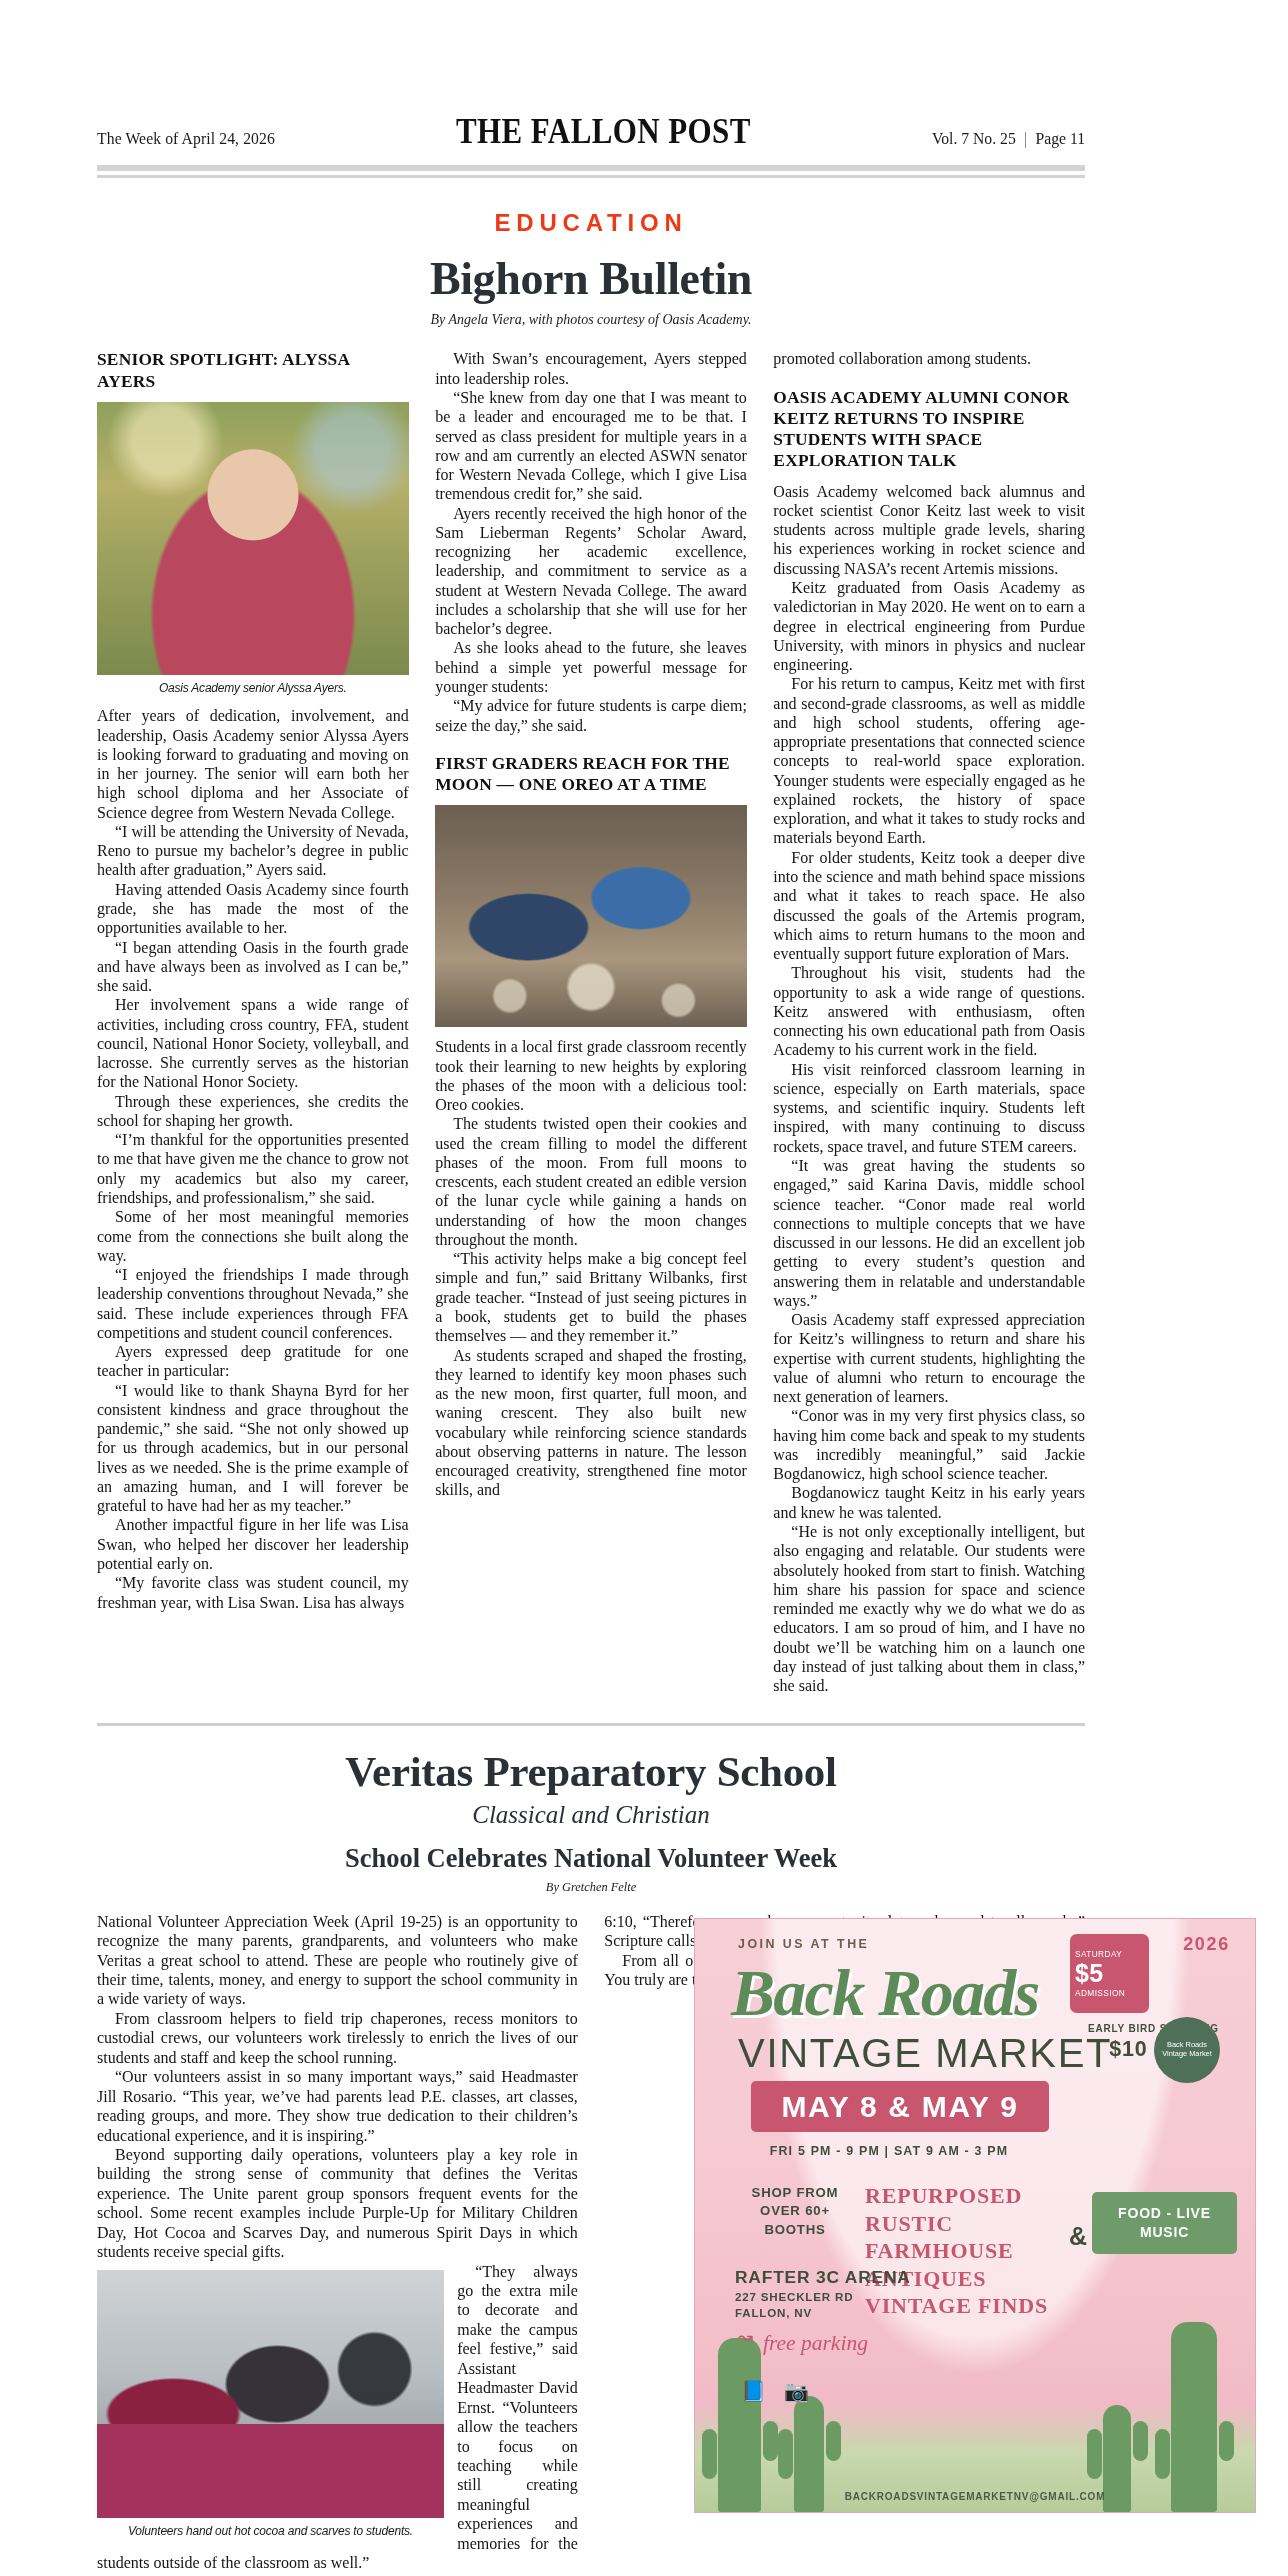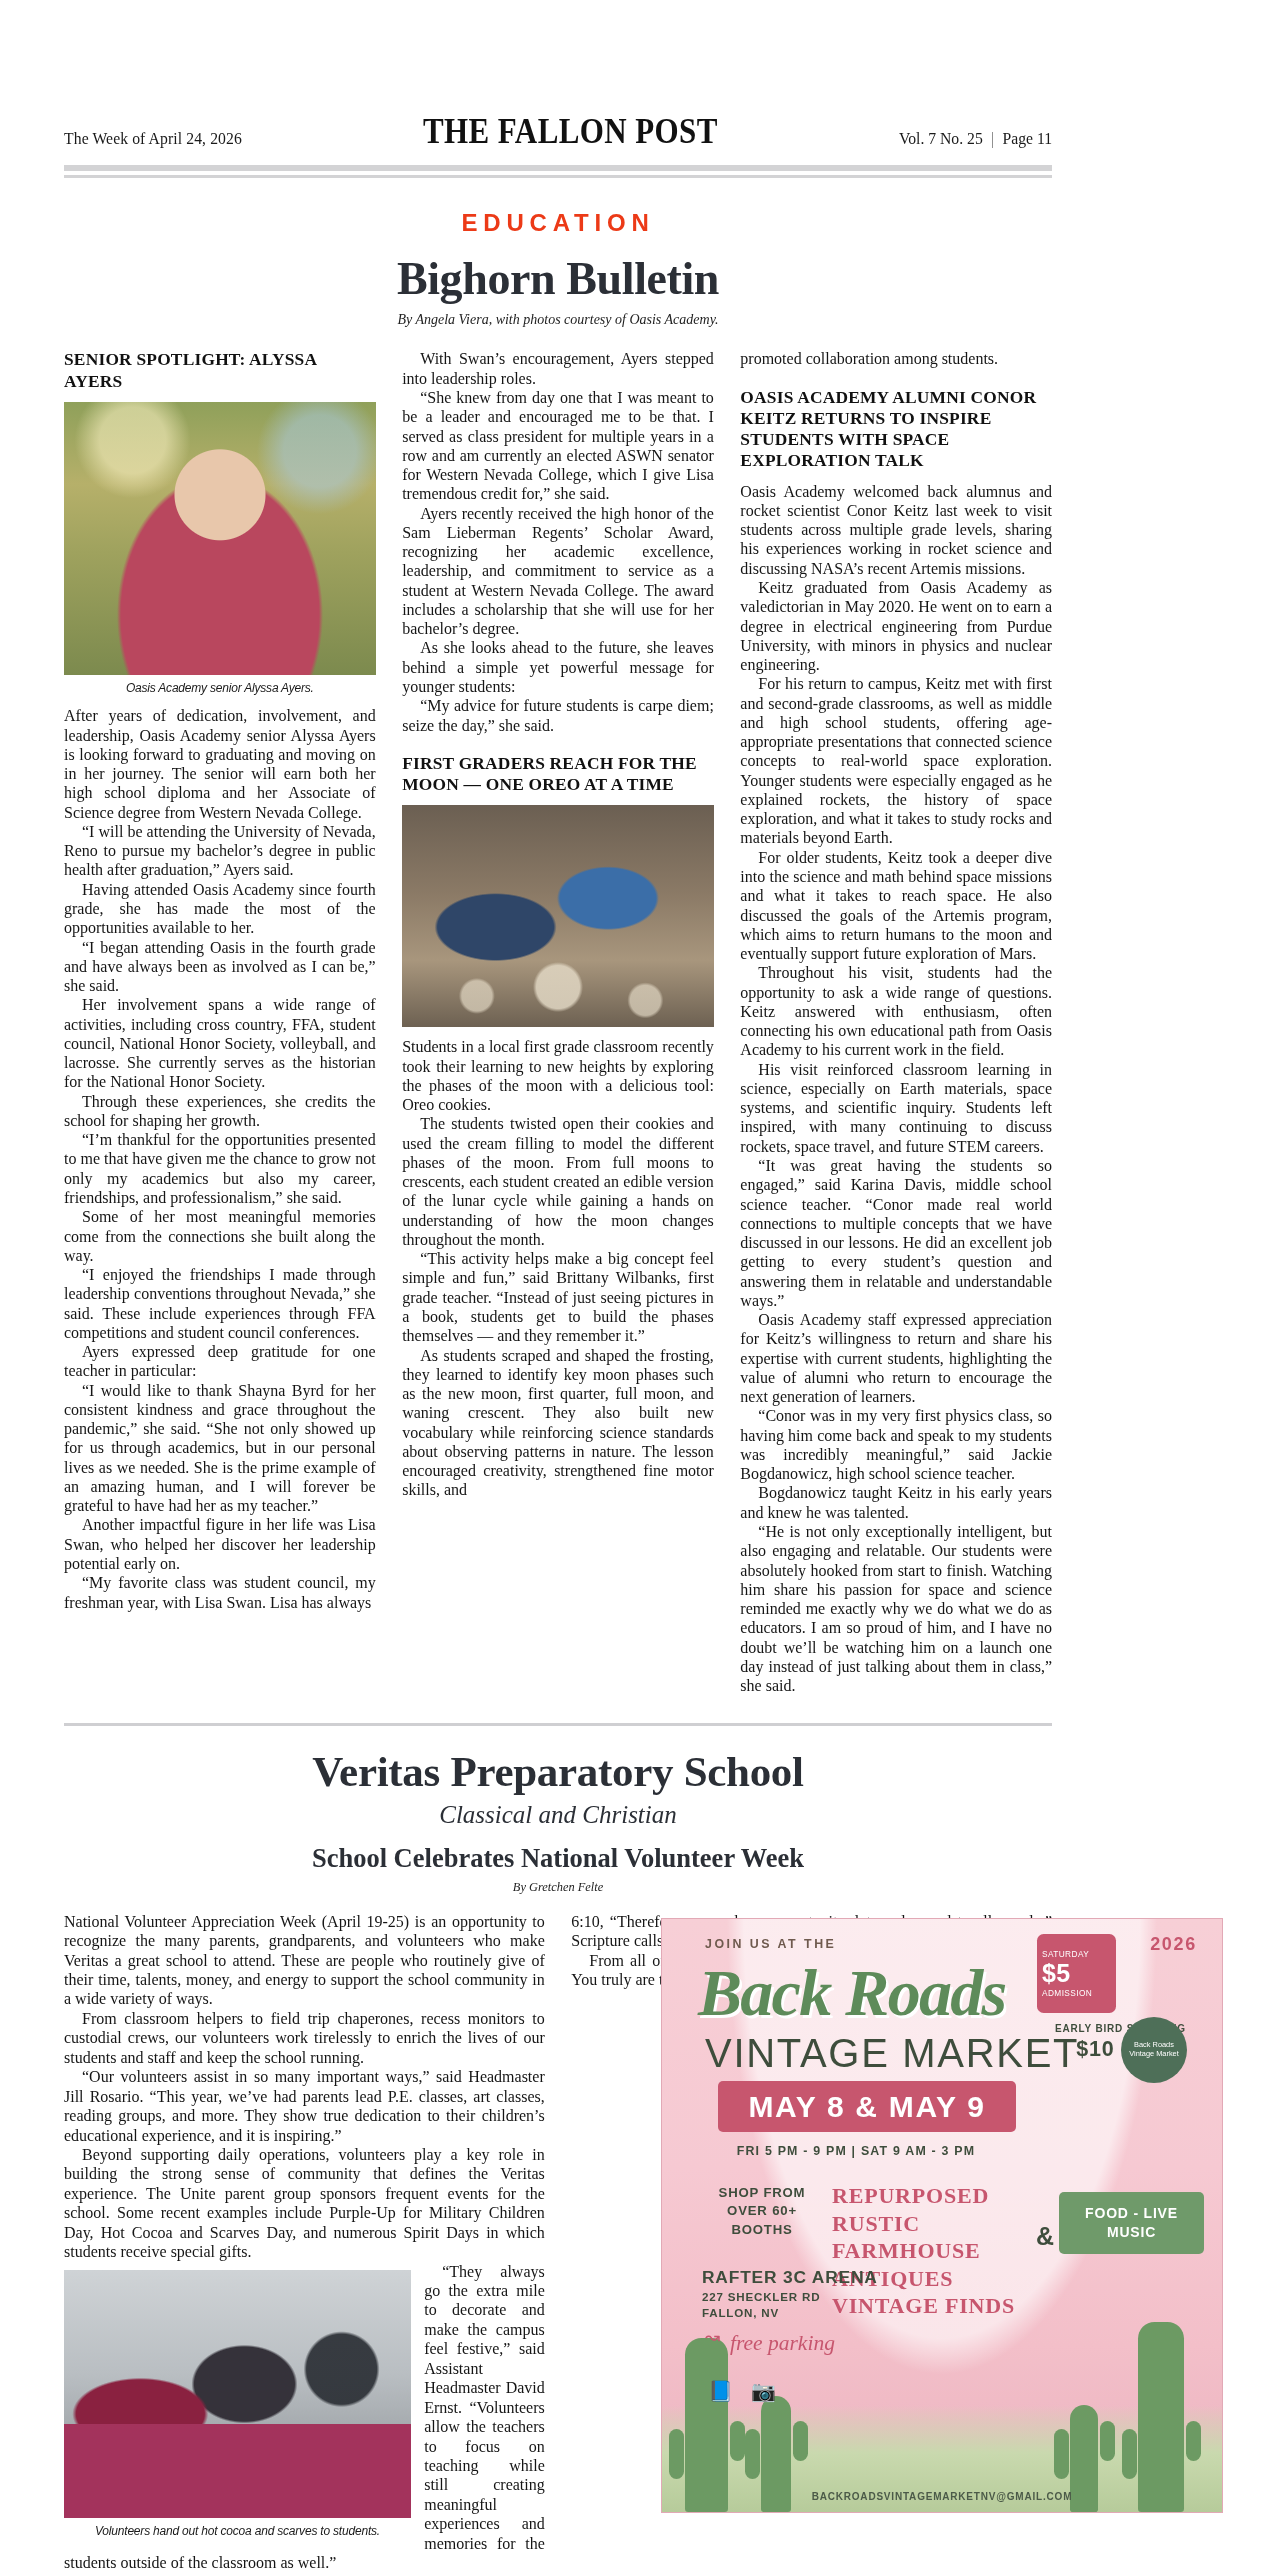--- a/index.html
+++ b/index.html
@@ -5,21 +5,21 @@
   * { box-sizing: border-box; }
   html, body { margin:0; padding:0; }
   body {
     width:1288px; height:2576px;
     background:#ffffff;
     font-family:"Liberation Serif", serif;
     color:#111;
     position:relative;
     overflow:hidden;
   }
-  .page { width:1116px; height:2576px; padding:0 64px; position:relative; }
+  .page { width:1116px; height:2576px; padding:0 64px; position:relative;margin-left:33px; }
 
   
   .masthead {
     display:flex; align-items:baseline; justify-content:space-between;
     padding-top:116px;
   }
   .mh-left { font-family:"Liberation Serif", serif; font-size:15.7px; letter-spacing:0.1px; color:#1a1a1a; }
   .mh-center {
     font-family:"Liberation Serif", serif;
     font-weight:bold; font-size:31px; letter-spacing:0.4px;

